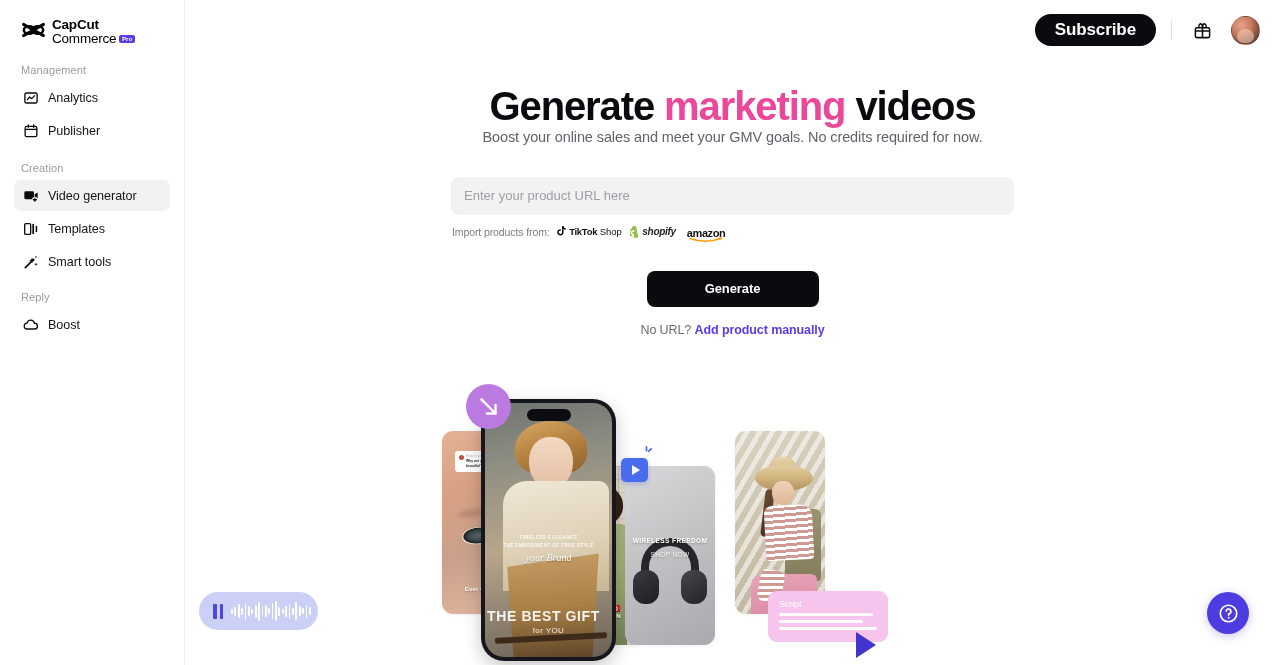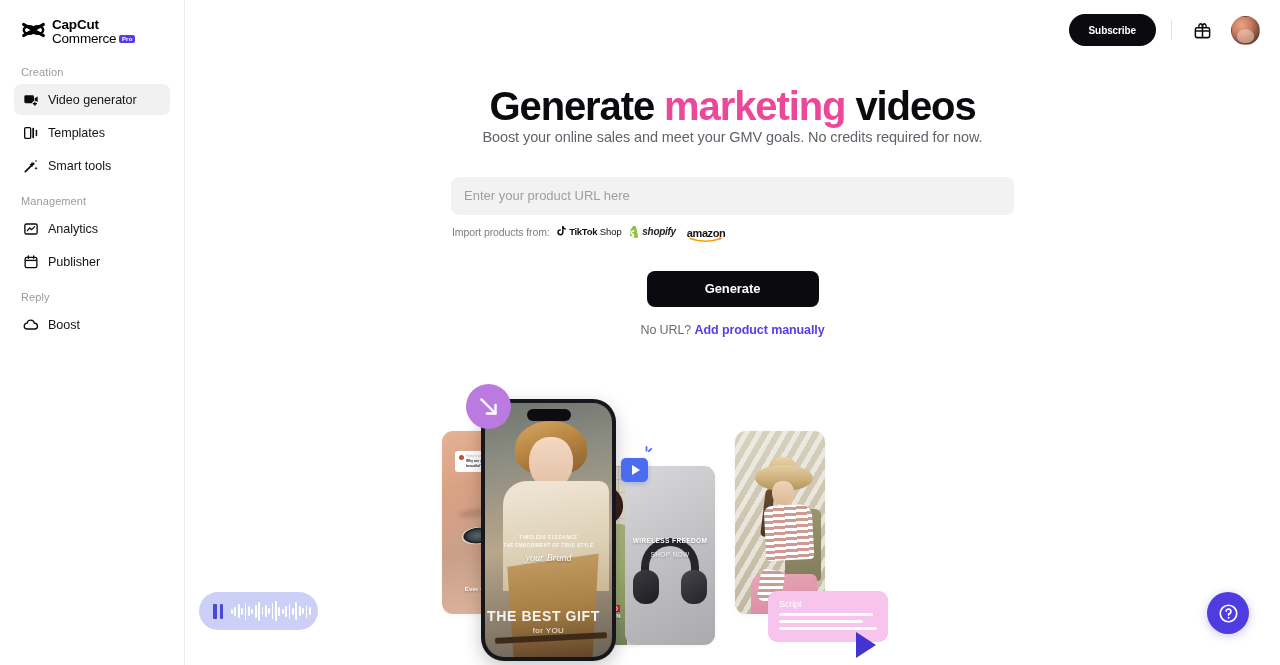--- a/index.html
+++ b/index.html
@@ -57,21 +57,21 @@
   .main {
     flex: 1; position: relative; height: 665px;
     background: #fff; overflow: hidden;
   }
   .topbar {
     height: 60px; display: flex; align-items: center;
     justify-content: flex-end; gap: 0; padding: 0 20px 0 0;
   }
   .subscribe-btn {
     background: #0b0b0f; color: #fff;
-    font-size: 10px; font-weight: 600;
+    font-size: 17px; font-weight: 600;
     height: 32px; padding: 0 20px; border: none;
     border-radius: 16px; cursor: pointer;
     font-family: inherit; letter-spacing: -0.1px;
   }
   .topdivider { width: 1px; height: 20px; background: #e2e2e5; margin: 0 15px; }
   .gift-btn {
     width: 30px; height: 30px; display: flex; align-items: center;
     justify-content: center; cursor: pointer; background: none; border: none;
   }
   .avatar {
@@ -428,20 +428,41 @@
       </svg>
       <div class="logo-text">
         <span class="logo-l1">CapCut</span>
         <span class="logo-l2row">
           <span class="logo-l2">Commerce</span>
           <span class="pro-badge">Pro</span>
         </span>
       </div>
     </div>
 
+    <div class="nav-section">
+      <div class="section-label">Management</div>
+
+      <div class="nav-item">
+        <svg class="nav-ico" viewBox="0 0 24 24">
+          <rect x="2.8" y="4.5" width="18.4" height="15" rx="2.4" fill="none" stroke="#0b0b0f" stroke-width="2"></rect>
+          <path d="M6.5 14.5 L10 10.5 L13 13 L17.5 8.5" fill="none" stroke="#0b0b0f" stroke-width="1.9" stroke-linecap="round" stroke-linejoin="round"></path>
+        </svg>
+        <span class="nav-label">Analytics</span>
+      </div>
+
+      <div class="nav-item">
+        <svg class="nav-ico" viewBox="0 0 24 24">
+          <rect x="3.2" y="5" width="17.6" height="15.5" rx="2.4" fill="none" stroke="#0b0b0f" stroke-width="2"></rect>
+          <path d="M3.4 9.6 H20.6" stroke="#0b0b0f" stroke-width="2"></path>
+          <path d="M8 2.8 v3.6 M16 2.8 v3.6" stroke="#0b0b0f" stroke-width="2" stroke-linecap="round"></path>
+        </svg>
+        <span class="nav-label">Publisher</span>
+      </div>
+    </div>
+
     <div class="nav-section first">
       <div class="section-label">Creation</div>
 
       <div class="nav-item active">
         <svg class="nav-ico" viewBox="0 0 24 24">
           <rect x="2" y="5" width="14.5" height="12" rx="2.2" fill="#0b0b0f"></rect>
           <path d="M17.5 9.5 L22 6.6 V15.4 L17.5 12.6 Z" fill="#0b0b0f"></path>
           <circle cx="17.8" cy="17.6" r="4.2" fill="#fff"></circle>
           <path d="M17.8 15.2 v4.8 M15.4 17.6 h4.8" stroke="#0b0b0f" stroke-width="2" stroke-linecap="round"></path>
         </svg>
@@ -458,41 +479,20 @@
       </div>
 
       <div class="nav-item">
         <svg class="nav-ico" viewBox="0 0 24 24">
           <path d="M3.5 20.5 L16 8" stroke="#0b0b0f" stroke-width="2.6" stroke-linecap="round"></path>
           <path d="M13.6 5.5 l1.3 2.8 2.8 1.3 -2.8 1.3 -1.3 2.8 -1.3 -2.8 -2.8 -1.3 2.8 -1.3 z" fill="#0b0b0f"></path>
           <path d="M19.6 13 l.8 1.7 1.7 .8 -1.7 .8 -.8 1.7 -.8 -1.7 -1.7 -.8 1.7 -.8 z" fill="#0b0b0f"></path>
           <circle cx="19.5" cy="4.5" r="1.2" fill="#0b0b0f"></circle>
         </svg>
         <span class="nav-label">Smart tools</span>
-      </div>
-    </div>
-
-    <div class="nav-section">
-      <div class="section-label">Management</div>
-
-      <div class="nav-item">
-        <svg class="nav-ico" viewBox="0 0 24 24">
-          <rect x="2.8" y="4.5" width="18.4" height="15" rx="2.4" fill="none" stroke="#0b0b0f" stroke-width="2"></rect>
-          <path d="M6.5 14.5 L10 10.5 L13 13 L17.5 8.5" fill="none" stroke="#0b0b0f" stroke-width="1.9" stroke-linecap="round" stroke-linejoin="round"></path>
-        </svg>
-        <span class="nav-label">Analytics</span>
-      </div>
-
-      <div class="nav-item">
-        <svg class="nav-ico" viewBox="0 0 24 24">
-          <rect x="3.2" y="5" width="17.6" height="15.5" rx="2.4" fill="none" stroke="#0b0b0f" stroke-width="2"></rect>
-          <path d="M3.4 9.6 H20.6" stroke="#0b0b0f" stroke-width="2"></path>
-          <path d="M8 2.8 v3.6 M16 2.8 v3.6" stroke="#0b0b0f" stroke-width="2" stroke-linecap="round"></path>
-        </svg>
-        <span class="nav-label">Publisher</span>
       </div>
     </div>
 
     <div class="nav-section">
       <div class="section-label">Reply</div>
 
       <div class="nav-item">
         <svg class="nav-ico" viewBox="0 0 24 24">
           <path d="M6.4 18 a4.4 4.4 0 0 1 -.3 -8.8 A5.6 5.6 0 0 1 17.1 9.4 a4.3 4.3 0 0 1 .5 8.6 z" fill="none" stroke="#0b0b0f" stroke-width="2" stroke-linejoin="round"></path>
         </svg>

